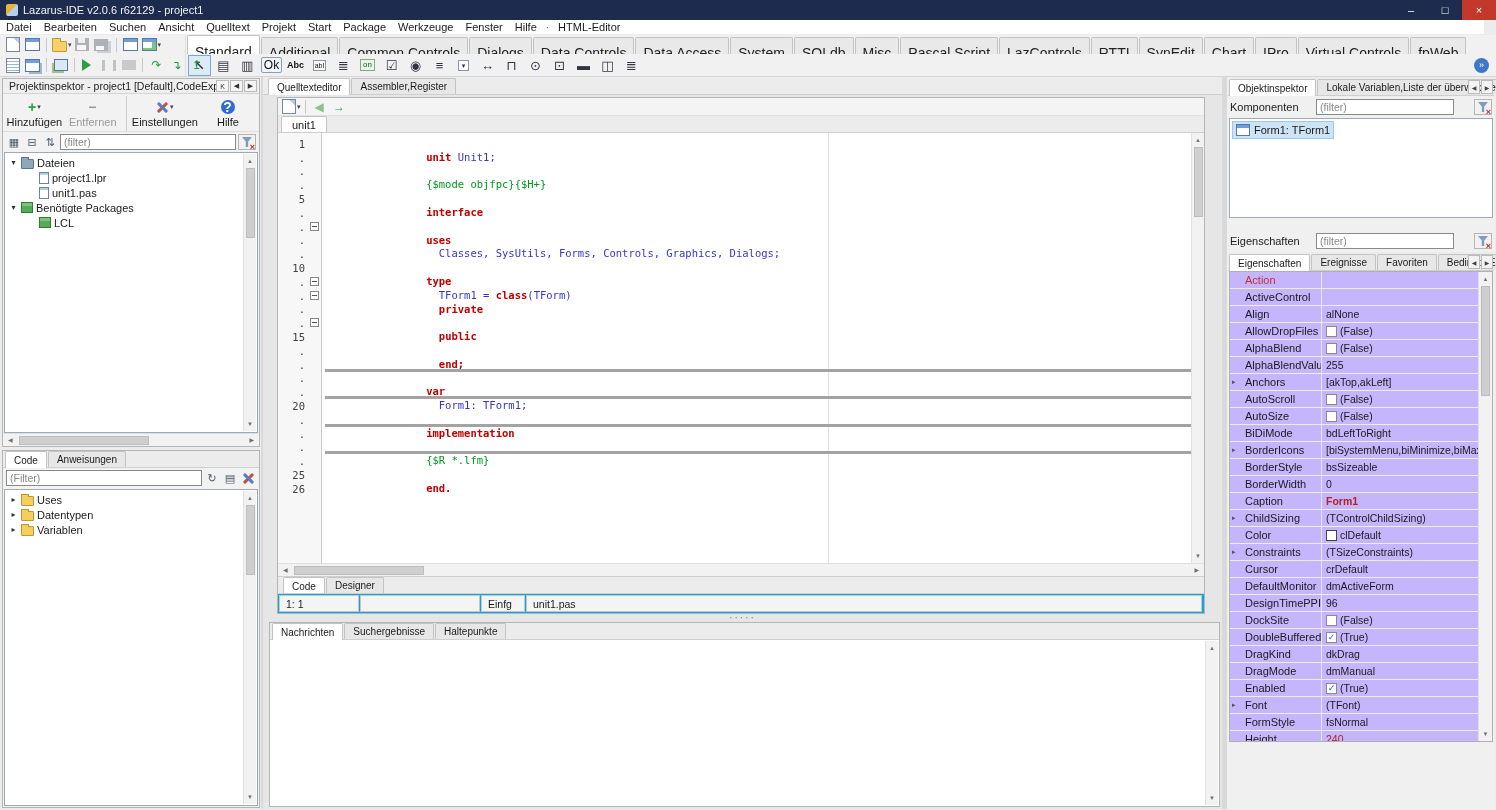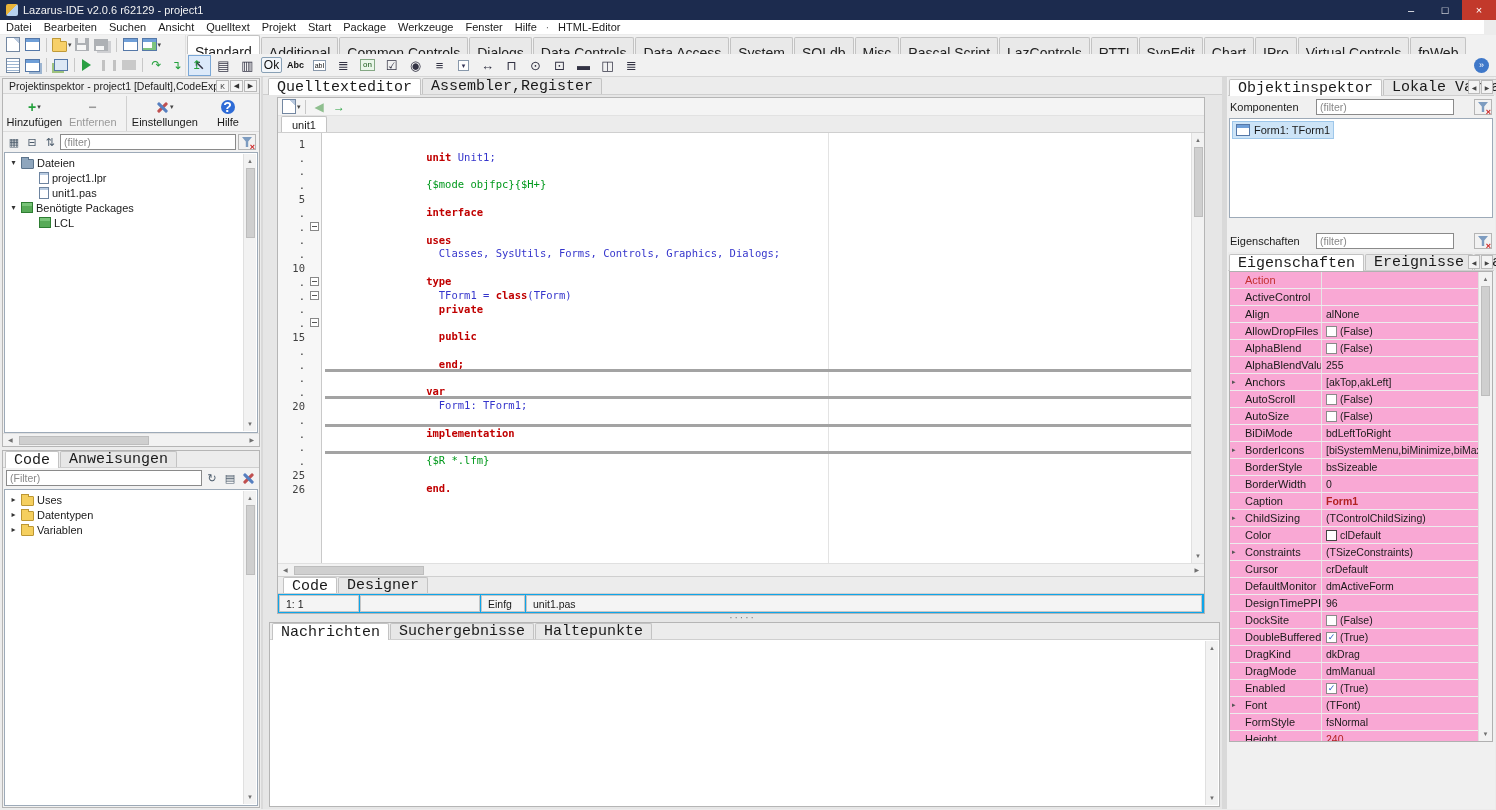--- a/index.html
+++ b/index.html
@@ -83,21 +83,21 @@
 .dock-left{width:260px;flex:0 0 auto;display:flex;flex-direction:column;background:#ececec;padding:1px;}
 .dock-center{flex:1;display:flex;flex-direction:column;min-width:0;background:#e6e6e6;}
 .dock-right{width:268px;flex:0 0 auto;display:flex;flex-direction:column;background:#f0f0f0;padding:0 1px;}
 
 
 .dock-header{height:15px;background:#efefef;display:flex;align-items:center;padding:0 2px 0 6px;border-bottom:1px solid #d5d5d5;font-size:10.5px;flex:0 0 auto;}
 .dh-title{flex:1;overflow:hidden;white-space:nowrap;color:#222;}
 .dh-btns{display:flex;gap:1px;}
 .dh-btn{width:13px;height:12px;border:1px solid #b9b9b9;background:#f5f5f5;font-size:7px;display:flex;align-items:center;justify-content:center;color:#333;}
 .tabsrow{height:17px;display:flex;align-items:flex-end;background:#ececec;padding-left:2px;border-bottom:1px solid #cfcfcf;flex:0 0 auto;}
-.tab{height:16px;padding:6px 8px;border:1px solid #c3c3c3;border-bottom:none;background:#e7e7e7;display:flex;align-items:center;margin-right:1px;font-size:15px;border-radius:2px 2px 0 0;white-space:nowrap;font-family:Liberation Mono, monospace;}
+.tab{height:16px;padding:6px 8px;border:1px solid #c3c3c3;border-bottom:none;background:#e7e7e7;display:flex;align-items:center;margin-right:1px;font-size:10px;border-radius:2px 2px 0 0;white-space:nowrap;}
 .tab.active{background:#fff;height:17px;margin-bottom:-1px;}
 .navbtn{width:12px;height:14px;border:1px solid #bbb;background:#f3f3f3;font-size:6px;display:flex;align-items:center;justify-content:center;color:#444;margin:0 1px 1px 0;flex:0 0 auto;}
 
 
 .pi-window{height:369px;display:flex;flex-direction:column;background:#f2f2f2;border:1px solid #b5b5b5;flex:0 0 auto;}
 .pi-toolbar{height:38px;display:flex;align-items:stretch;padding:2px 2px 0;border-bottom:1px solid #ddd;flex:0 0 auto;}
 .pibtn{min-width:58px;padding:1px 4px;display:flex;flex-direction:column;align-items:center;justify-content:center;position:relative;}
 .pibtn.gsep{border-left:1px solid #d0d0d0;margin-left:4px;padding-left:8px;}
 .pibtn.disabled .pibtn-label{color:#9a9a9a;}
 .pibtn-top{display:flex;align-items:center;height:16px;}
@@ -171,21 +171,21 @@
 
 .oi-tabs,.oi-proptabs{height:19px;display:flex;align-items:flex-end;background:#ececec;border-bottom:1px solid #cfcfcf;flex:0 0 auto;}
 .tabsflex{display:flex;flex:1;min-width:0;height:100%;align-items:flex-end;padding-left:1px;}
 .oi-row{height:22px;display:flex;align-items:center;gap:20px;padding:2px 2px;flex:0 0 auto;}
 .oi-label{width:66px;font-size:11px;flex:0 0 auto;}
 .oi-comptree{height:100px;background:#fff;border:1px solid #9daab8;margin:0 1px;padding:3px;flex:0 0 auto;}
 .comp-item{height:16px;display:flex;align-items:center;gap:4px;padding:0 3px;width:max-content;}
 .comp-item.selected{background:#cde4f7;outline:1px solid #9ec7ea;}
 .ic-form-sm{width:14px;height:12px;border:1px solid #5578a8;background:#fff;box-shadow:inset 0 3px 0 #6f9fd8;flex:0 0 auto;}
 .oi-gap{height:12px;flex:0 0 auto;}
-.prop-grid{height:471px;background:#f9a8d4;border:1px solid #b0b0b0;margin:0 1px;position:relative;overflow:hidden;flex:0 0 auto;}
+.prop-grid{height:471px;background:#c4b5fd;border:1px solid #b0b0b0;margin:0 1px;position:relative;overflow:hidden;flex:0 0 auto;}
 .prows{margin-right:14px;}
 .prow{height:17px;display:flex;border-bottom:1px solid #ededed;}
 .pname{width:92px;flex:0 0 auto;position:relative;display:flex;align-items:center;padding-left:15px;border-right:1px solid #e6e6e6;overflow:hidden;white-space:nowrap;font-size:11px;}
 .pname.red{color:#c23030;}
 .pexp{position:absolute;left:2px;top:50%;transform:translateY(-50%);font-size:7px;color:#555;}
 .pval{flex:1;display:flex;align-items:center;gap:3px;padding-left:4px;overflow:hidden;white-space:nowrap;font-size:10.5px;}
 .pval.red .pvaltext{color:#b22222;}
 .pval.bold-red .pvaltext{color:#b22222;font-weight:bold;}
 .pcheck{display:none;}
 .pcheck.checked,.pcheck.unchecked{display:inline-flex;width:11px;height:11px;border:1px solid #8a8a8a;background:#fff;align-items:center;justify-content:center;font-size:9px;color:#2b5fc7;flex:0 0 auto;}

